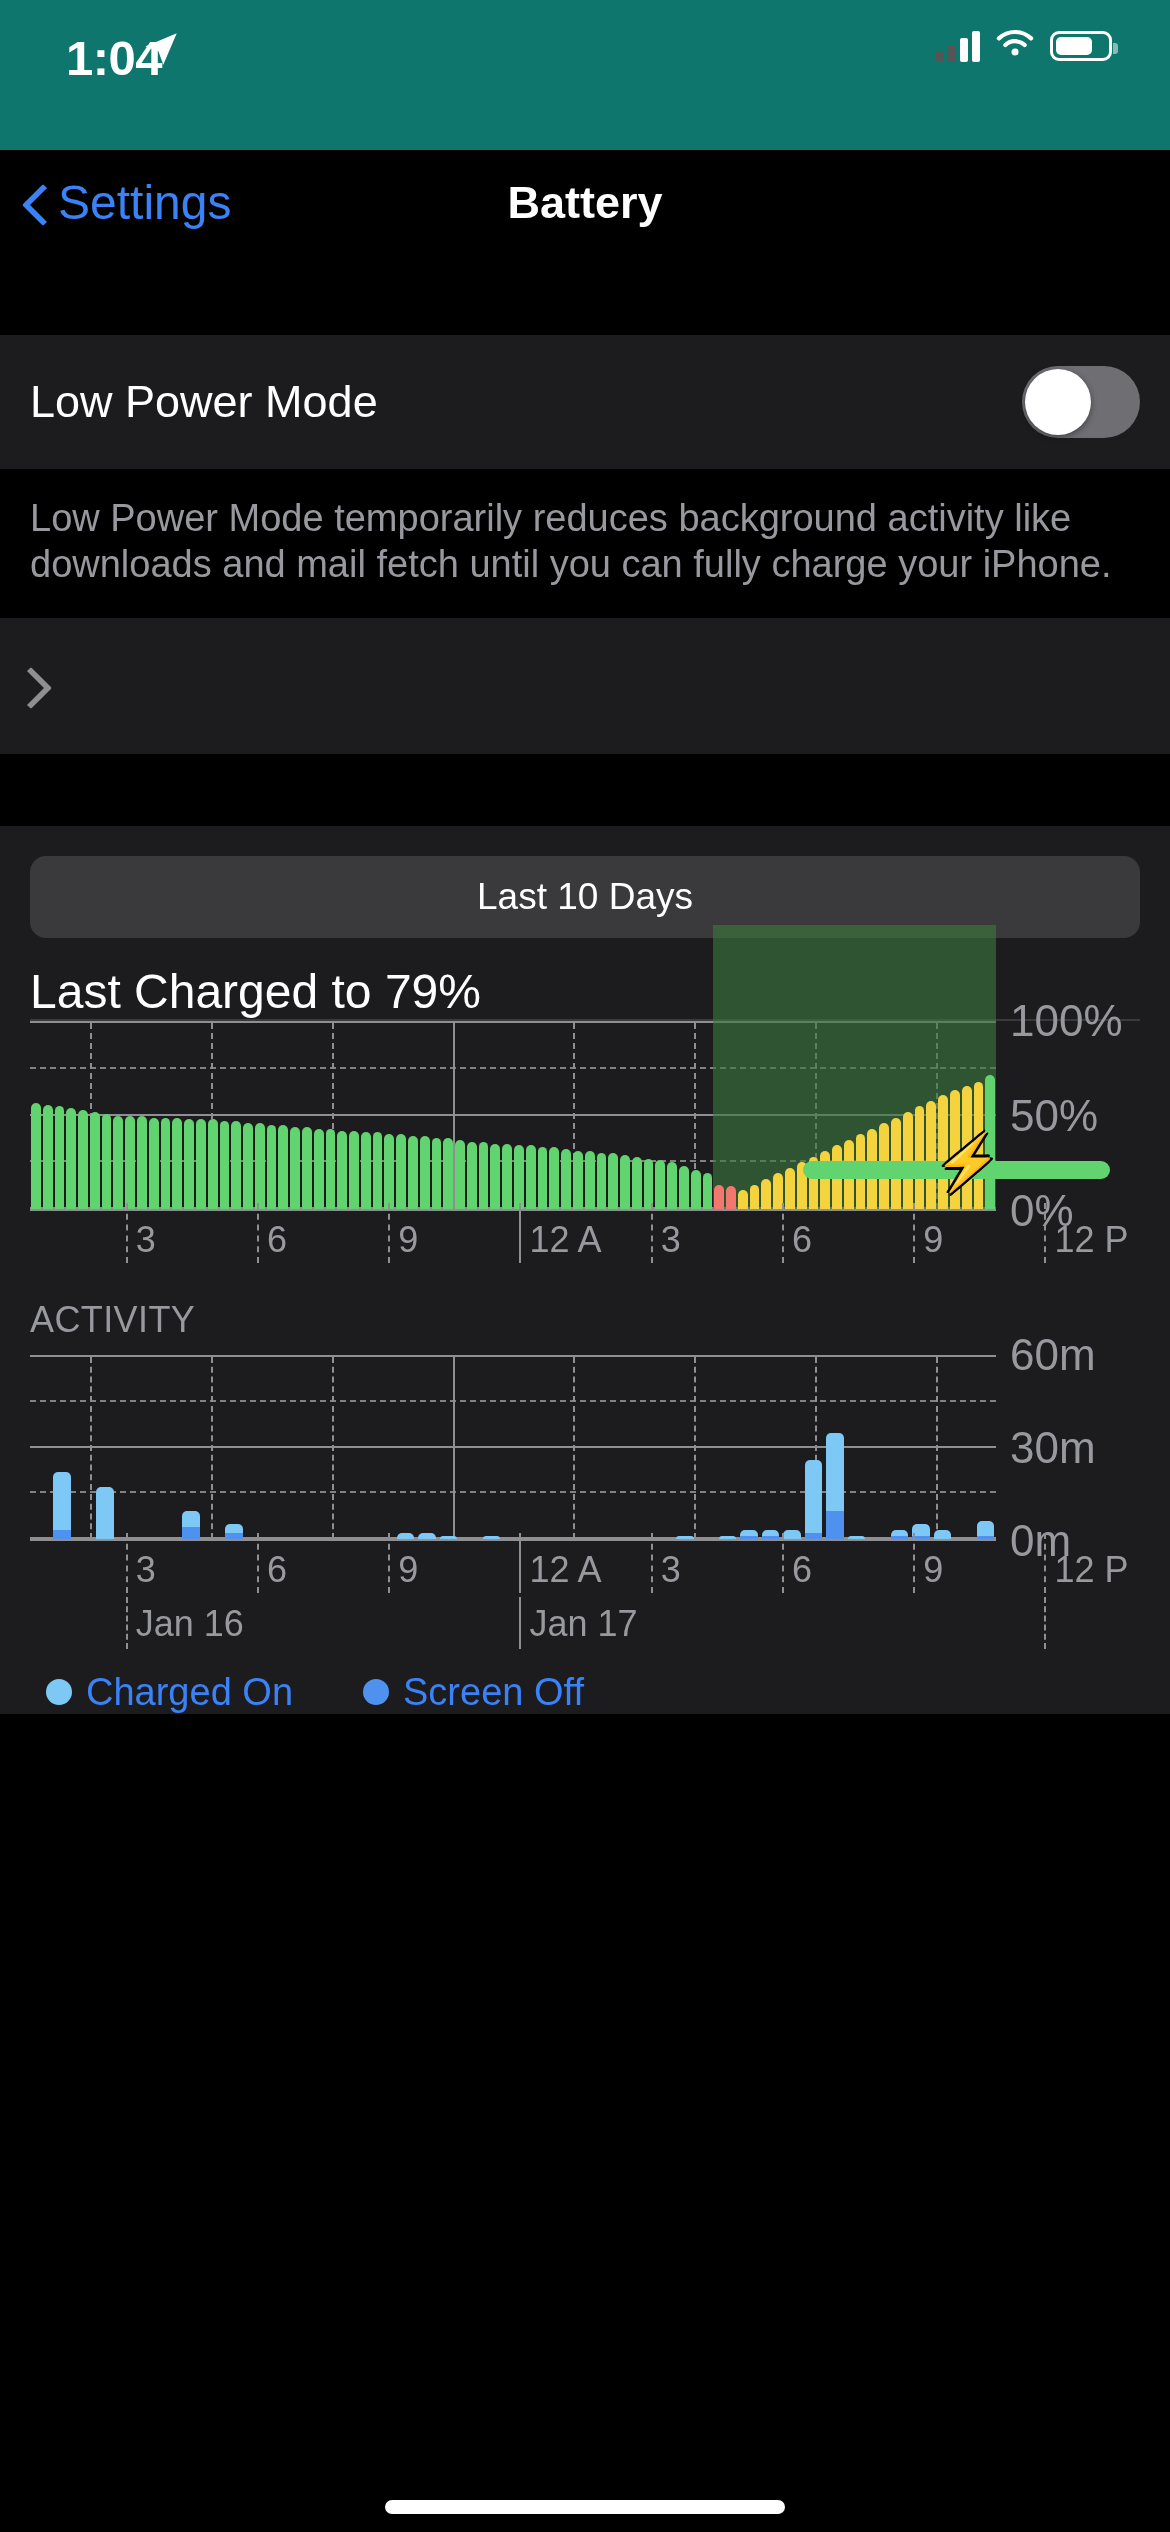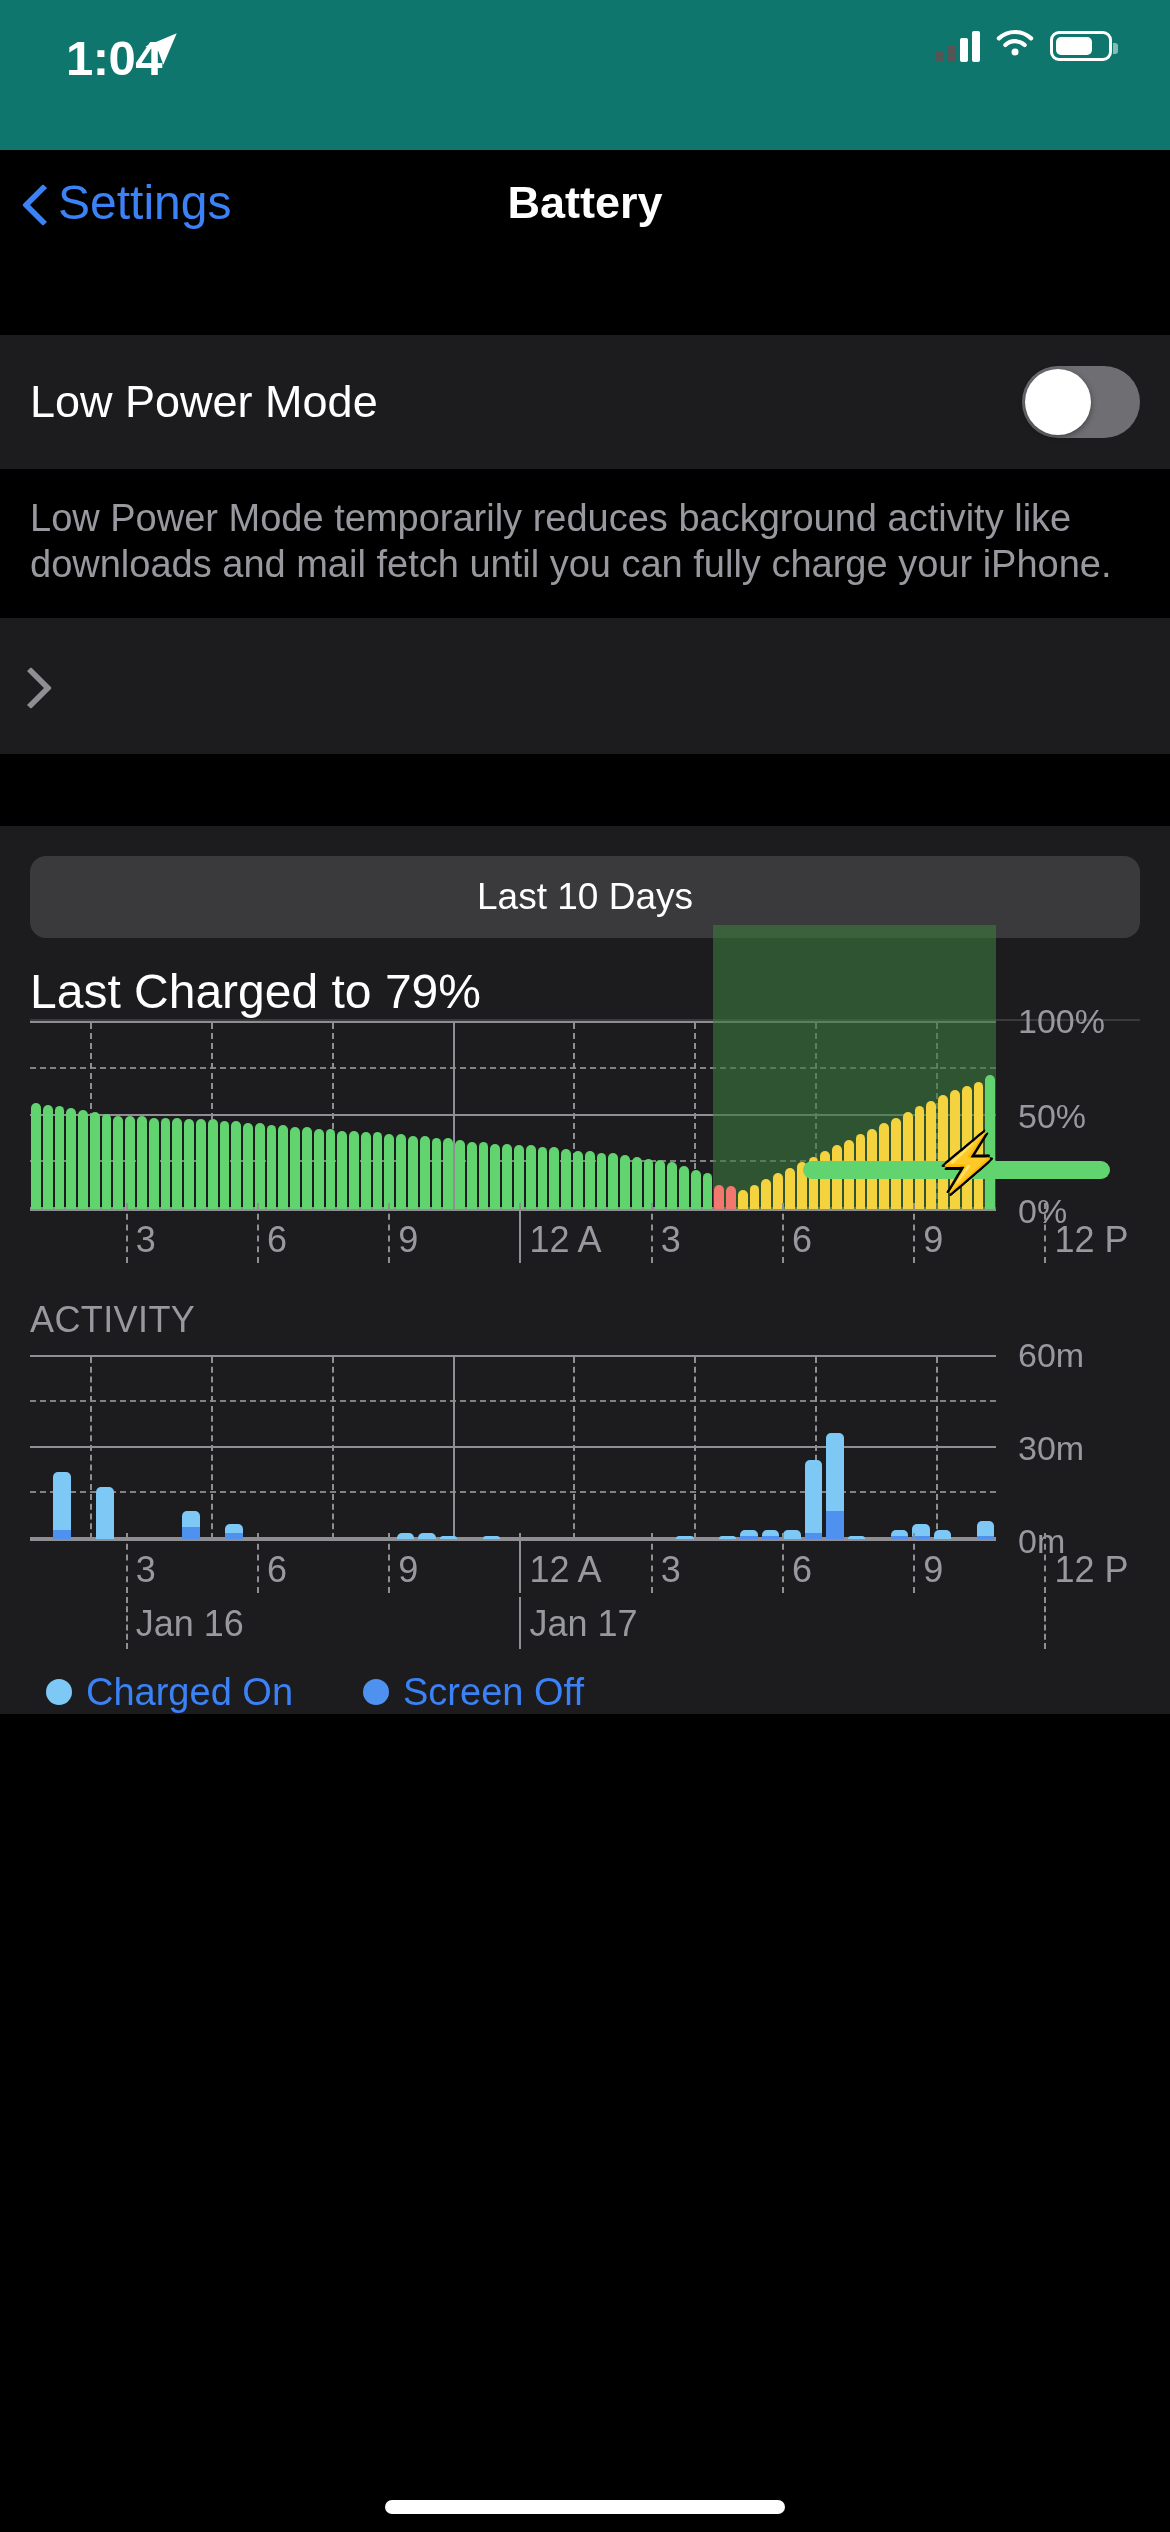--- a/index.html
+++ b/index.html
@@ -129,22 +129,22 @@
   .plot {
     position: relative; flex: 1; height: 190px;
     border-top: 2px solid #8e8e93;
     border-bottom: 2px solid #8e8e93;
   }
   .plot.tall { height: 186px; }
   .ylabels {
     width: 130px; position: relative; margin-left: 14px; flex: none;
   }
   .ylab {
-    position: absolute; left: 0; color: #98989f; font-size: 34px;
-    transform: translateY(-50%); white-space: nowrap; margin-left: 8px;
+    position: absolute; left: 0; color: #98989f; font-size: 44px;
+    transform: translateY(-50%); white-space: nowrap;
   }
   .gline {
     position: absolute; left: 0; right: 0; height: 2px; background: #8e8e93;
   }
   .gline.dash {
     background: none;
     border-top: 2px dashed rgba(255,255,255,.45);
   }
   .vline {
     position: absolute; top: 0; bottom: 0; width: 0;

